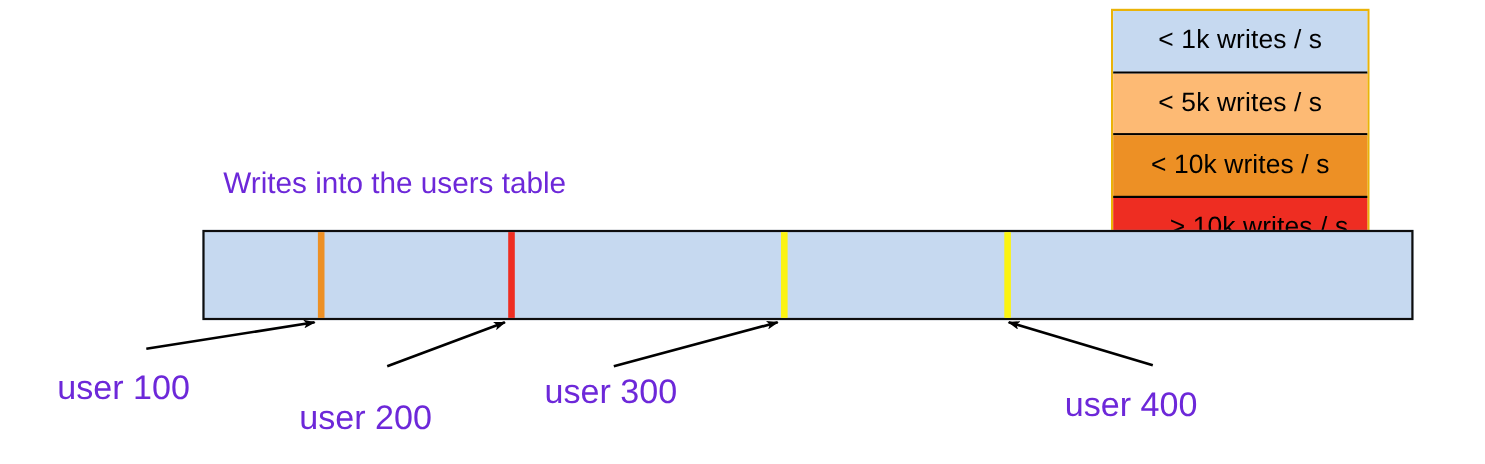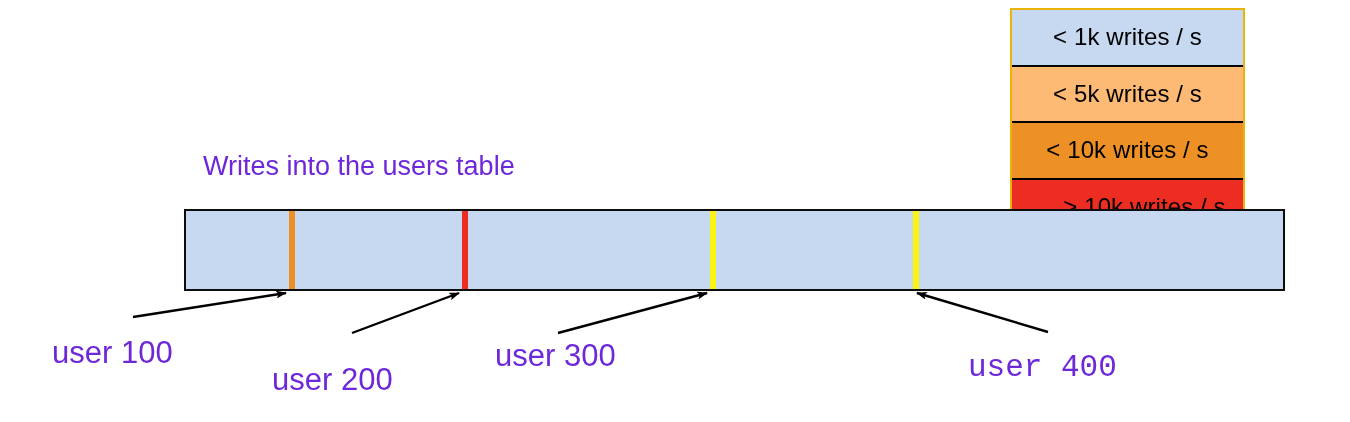--- a/index.html
+++ b/index.html
@@ -148,15 +148,15 @@
       <line x1="558" y1="333" x2="707" y2="293" stroke="#000000" stroke-width="2.4" marker-end="url(#ah)"></line>
     </g>
     <g>
       <line x1="1048" y1="332" x2="917" y2="293" stroke="#000000" stroke-width="2.4" marker-end="url(#ah)"></line>
     </g>
   </svg>
 
   <div class="user-label" style="left:52px; top:336px;">user 100</div>
   <div class="user-label" style="left:272px; top:351px;margin-top:12px;">user 200</div>
   <div class="user-label" style="left:495px; top:339px;">user 300</div>
-  <div class="user-label" style="left:968px; top:351px;font-family:Liberation Mono, monospace;">user 400</div>
+  <div class="user-label" style="left:968px; top:351px;">user 400</div>
 
 </div>
 
 </body></html>

